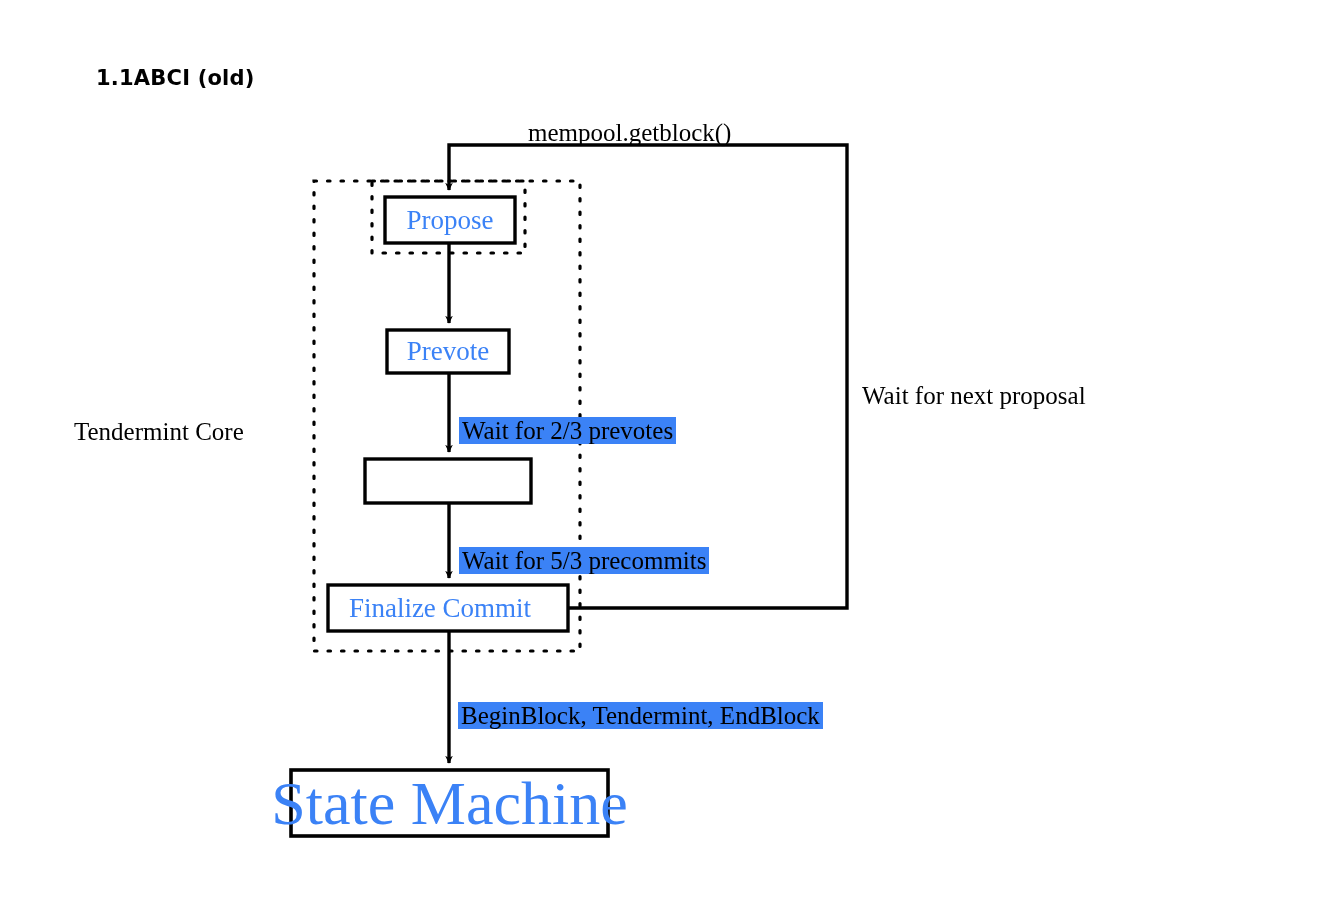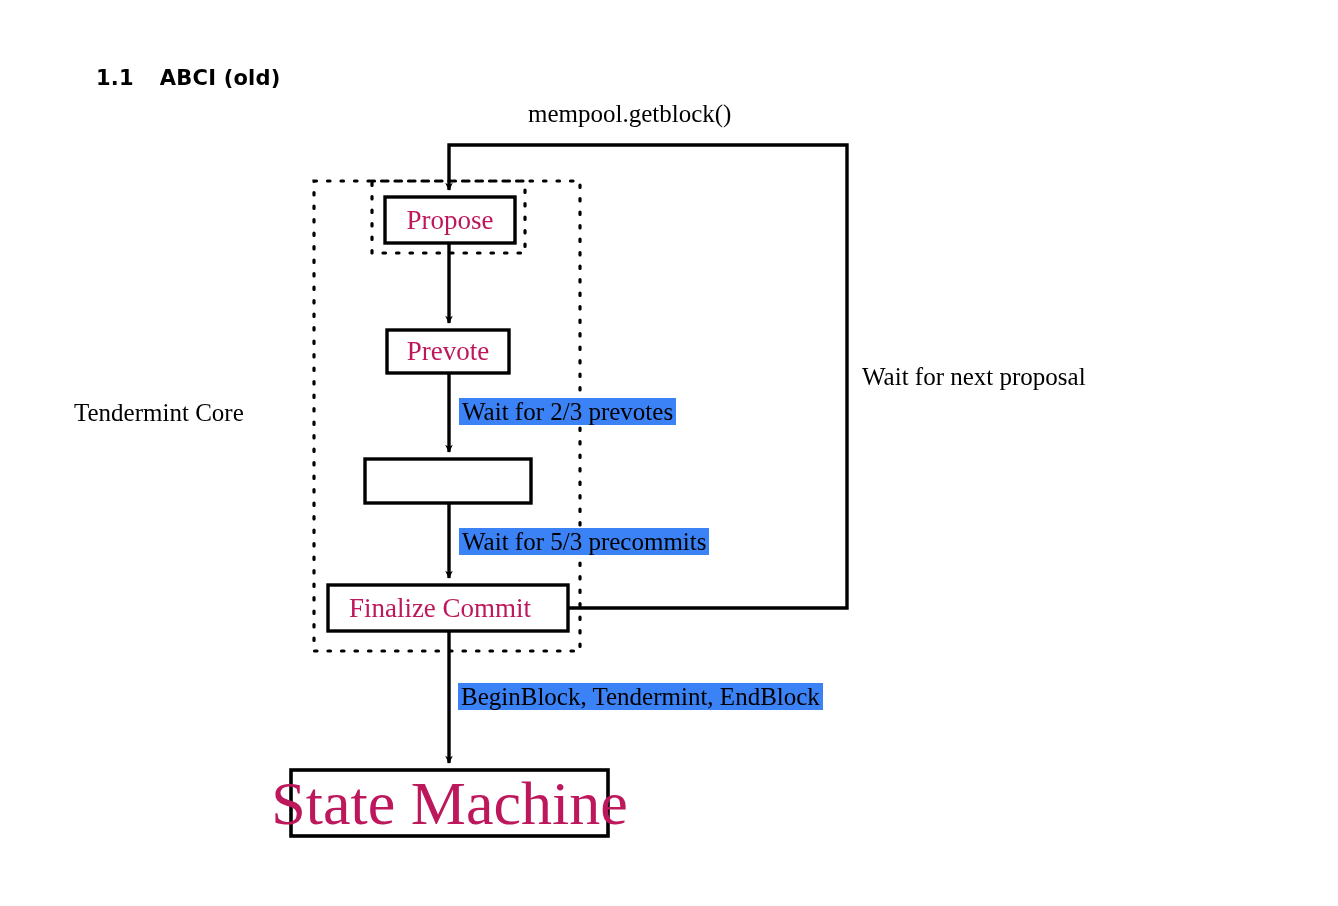--- a/index.html
+++ b/index.html
@@ -20,54 +20,55 @@
   #heading {
     position: absolute;
     left: 66px;
     top: 42px;
     font-family: "DejaVu Sans", "Liberation Sans", sans-serif;
     font-weight: bold;
     font-size: 21px;
     letter-spacing: 0.2px;
     white-space: pre;
   }
-  #heading .num { margin-right: 26px; }
+  #heading .num { }
 
   
   #canvas {
     position: absolute;
     left: 0;
     top: 0;
     width: 1338px;
     height: 906px;
   }
 
   
   .lbl {
     position: absolute;
     font-family: "Liberation Serif", "DejaVu Serif", serif;
     font-size: 25px;
     line-height: 1;
     white-space: nowrap;
     color: #000;
+    margin-top: 19px;
   }
   .lbl.bg {
     background: #3b82f6;
     padding: 1px 3px;
   }
   .boxlbl {
     position: absolute;
     display: flex;
     align-items: center;
     justify-content: center;
     font-family: "Liberation Serif", "DejaVu Serif", serif;
     font-size: 27px;
     line-height: 1;
     white-space: nowrap;
-    color: #be185d;
+    color: #3b82f6;
   }
   .boxlbl.big { font-size: 62px; }
 
   
   #lbl-mempool   { left: 528px; top: 101px; }
   #lbl-proposer  { left: 536px; top: 207px; }
   #lbl-tendermint{ left: 74px;  top: 400px; }
   #lbl-waitnext  { left: 862px; top: 364px; }
   #lbl-prevotes  { left: 459px; top: 398px; }
   #lbl-precommits{ left: 459px; top: 528px; }

